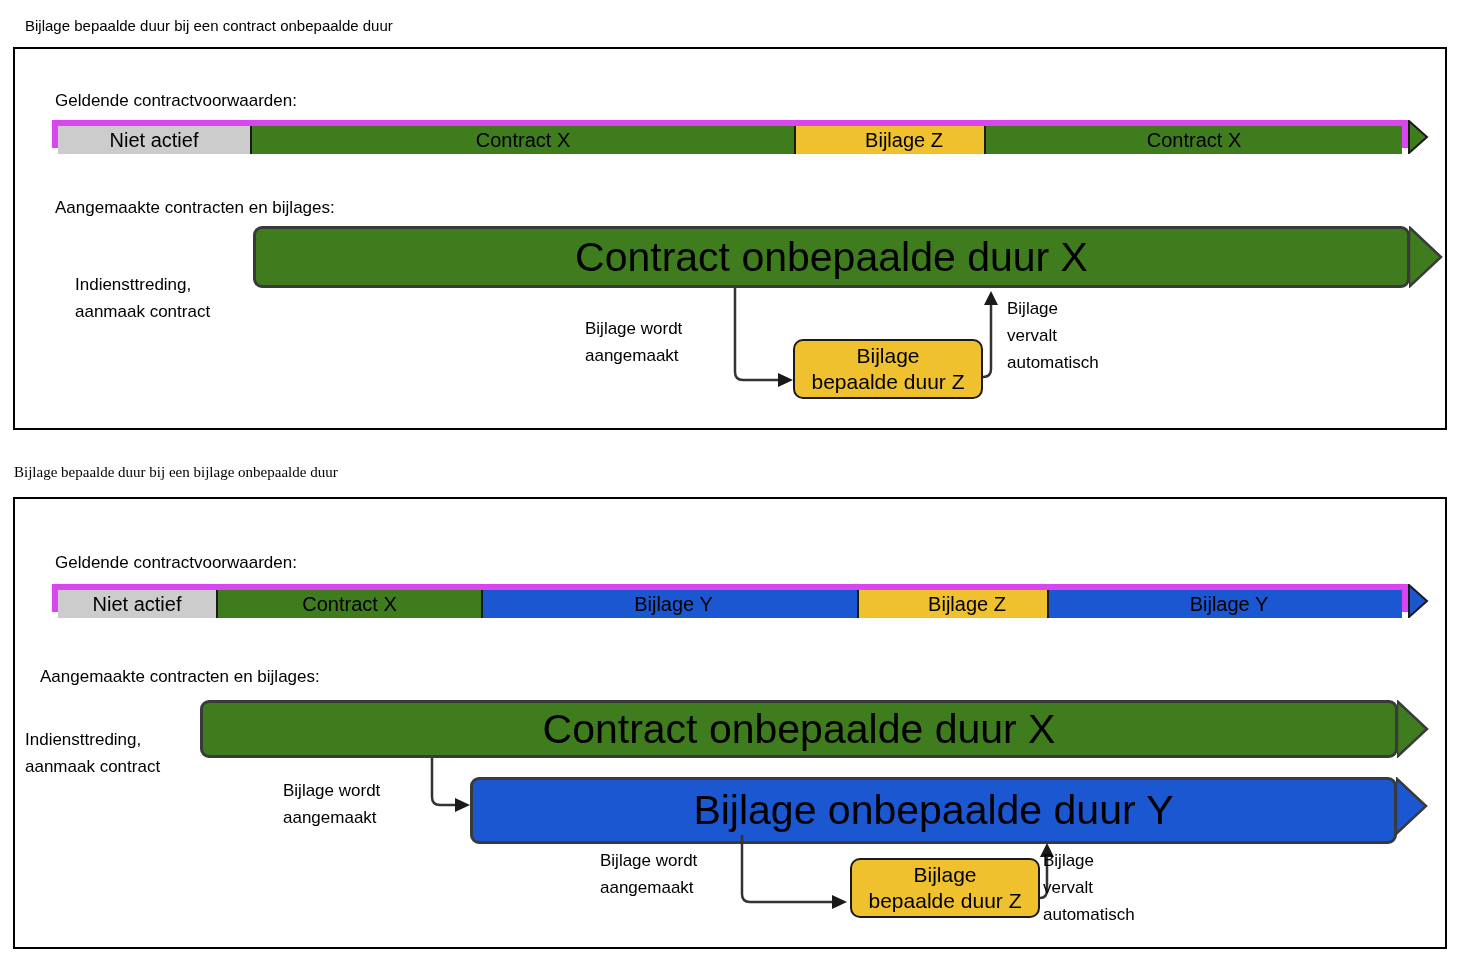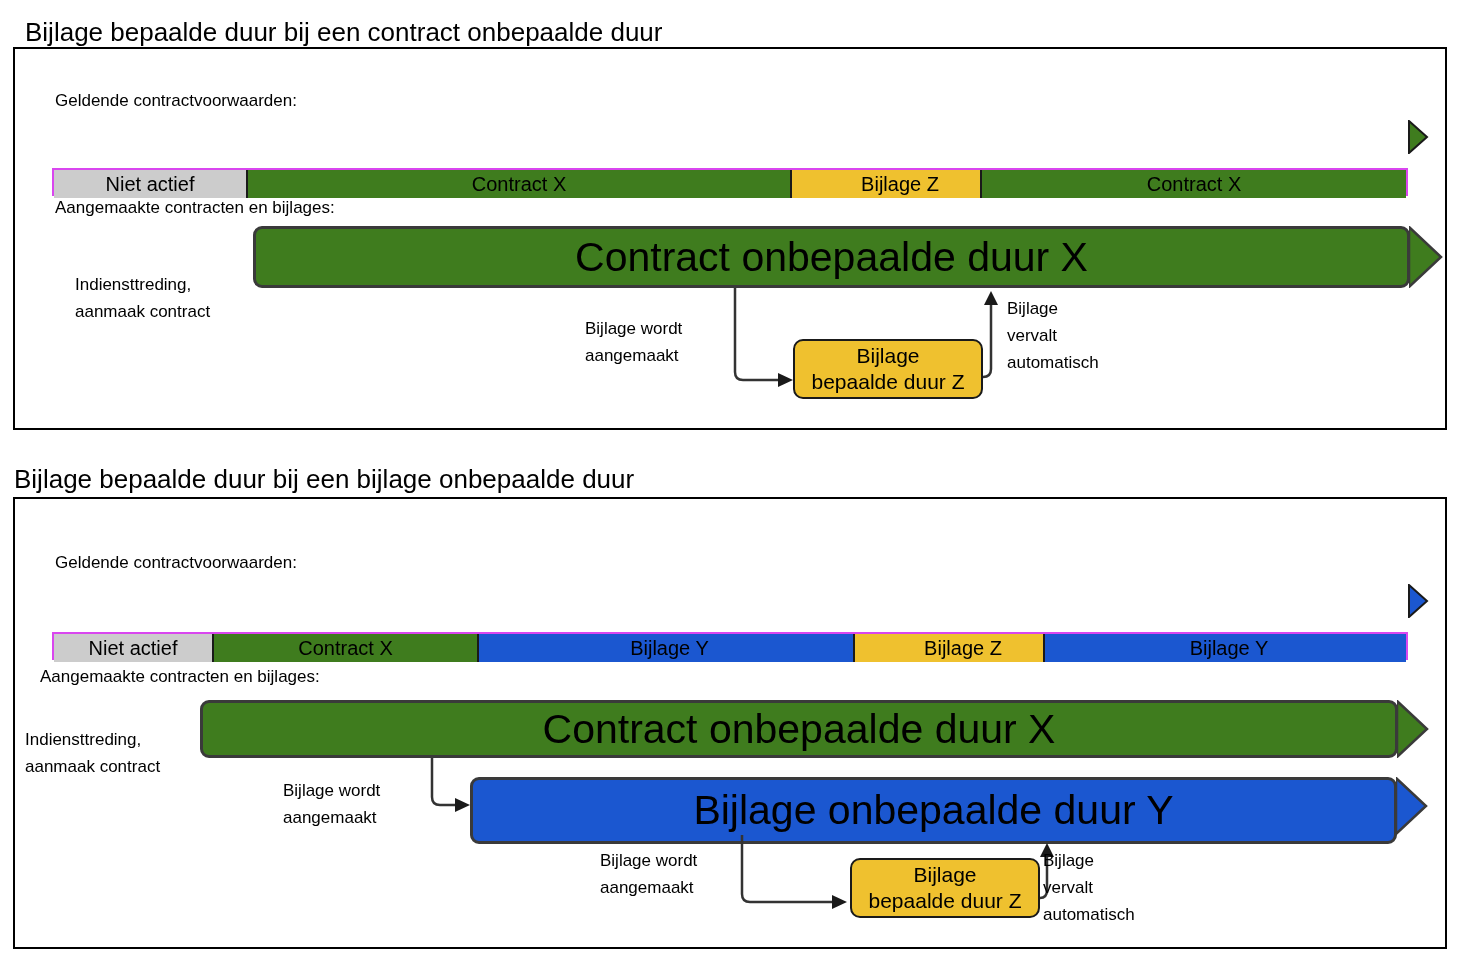--- a/index.html
+++ b/index.html
@@ -1,25 +1,25 @@
 <!DOCTYPE html>
 <html style="--green: #3F7C1E; --blue: #1B57D0; --yellow: #EFC12F; --gray: #CCCCCC;"><head>
 <meta charset="utf-8">
 <style>
   html,body{margin:0;padding:0;background:#ffffff;}
   body{
     position:relative;width:1466px;height:970px;overflow:hidden;
     font-family:"Liberation Sans","DejaVu Sans",sans-serif;color:#000;
   }
-  .diagram-title{position:absolute;font-size:26px;white-space:nowrap;}
+  .diagram-title{position:absolute;font-size:15px;white-space:nowrap;}
   .panel{position:absolute;border:2px solid #000;background:#fff;box-sizing:border-box;}
   .lbl{position:absolute;font-size:17px;white-space:nowrap;}
   .note{position:absolute;font-size:17px;line-height:27px;white-space:pre-line;}
   
-  .tbar{position:absolute;display:flex;height:28px;border:2px solid #d946ef;box-sizing:border-box;margin-top:48px;}
+  .tbar{position:absolute;display:flex;height:28px;border:6px solid #d946ef;box-sizing:border-box;}
   .seg{height:28px;line-height:28px;text-align:center;font-size:20px;box-sizing:border-box;overflow:hidden;white-space:nowrap;}
   .seg + .seg{border-left:2px solid #1a1a1a;}
   .seg-gray{background:var(--gray);}
   .seg-green{background:var(--green);}
   .seg-yellow{background:var(--yellow);padding-left:28px;}
   .seg-blue{background:var(--blue);padding-left:7px;}
   
   .bigbar{position:absolute;border:3px solid #3a3a3a;border-radius:9px;box-sizing:border-box;
           display:flex;align-items:center;justify-content:center;font-size:41px;white-space:nowrap;}
   .bigbar-green{background:var(--green);}
@@ -76,21 +76,21 @@
   <svg class="conn" style="left:965px;top:241px;" width="30" height="92">
     <path d="M3,87 Q11,87 11,79 L11,14"></path>
     <polygon points="4,15 11,1 18,15"></polygon>
   </svg>
 
   <div class="note" style="left:992px;top:246px;">Bijlage
 vervalt
 automatisch</div>
 </div>
 
-<div class="diagram-title" style="left:14px;top:464px;">Bijlage bepaalde duur bij een bijlage onbepaalde duur</div>
+<div class="diagram-title" style="left:14px;top:464px;font-family:Liberation Serif, serif;">Bijlage bepaalde duur bij een bijlage onbepaalde duur</div>
 
 <div class="panel" id="p2" style="left:13px;top:497px;width:1434px;height:452px;">
 
   <div class="lbl" style="left:40px;top:54px;">Geldende contractvoorwaarden:</div>
 
   <div class="tbar" style="left:37px;top:85px;width:1356px;">
     <div class="seg seg-gray" style="width:158px;">Niet actief</div>
     <div class="seg seg-green" style="width:265px;">Contract X</div>
     <div class="seg seg-blue" style="width:376px;">Bijlage Y</div>
     <div class="seg seg-yellow" style="width:190px;">Bijlage Z</div>

